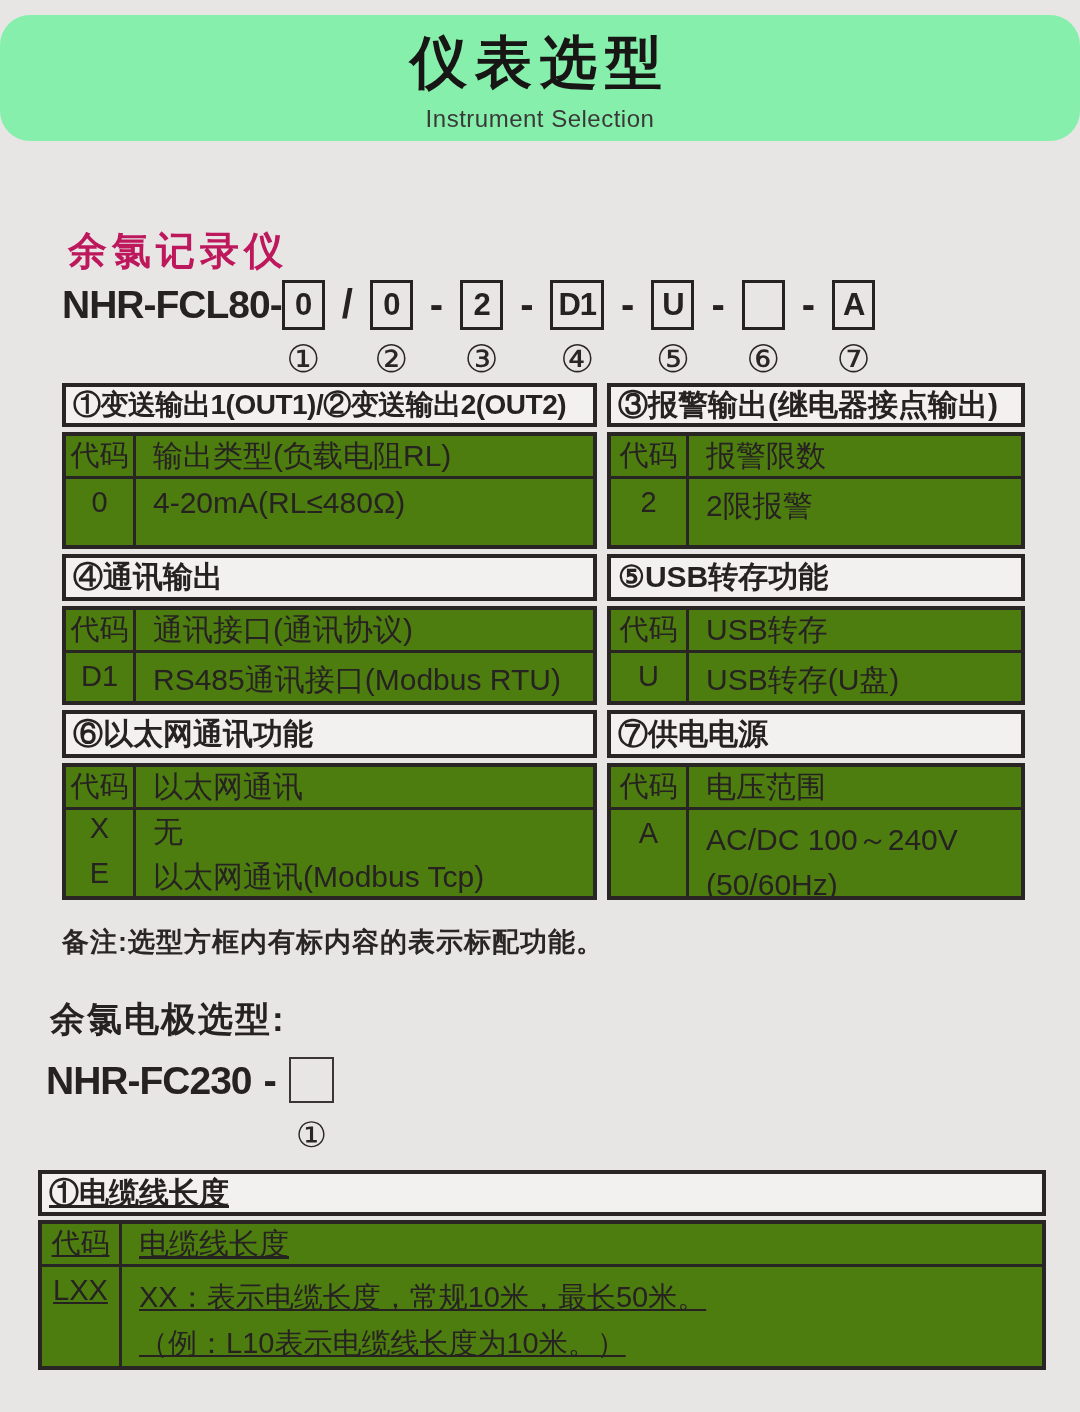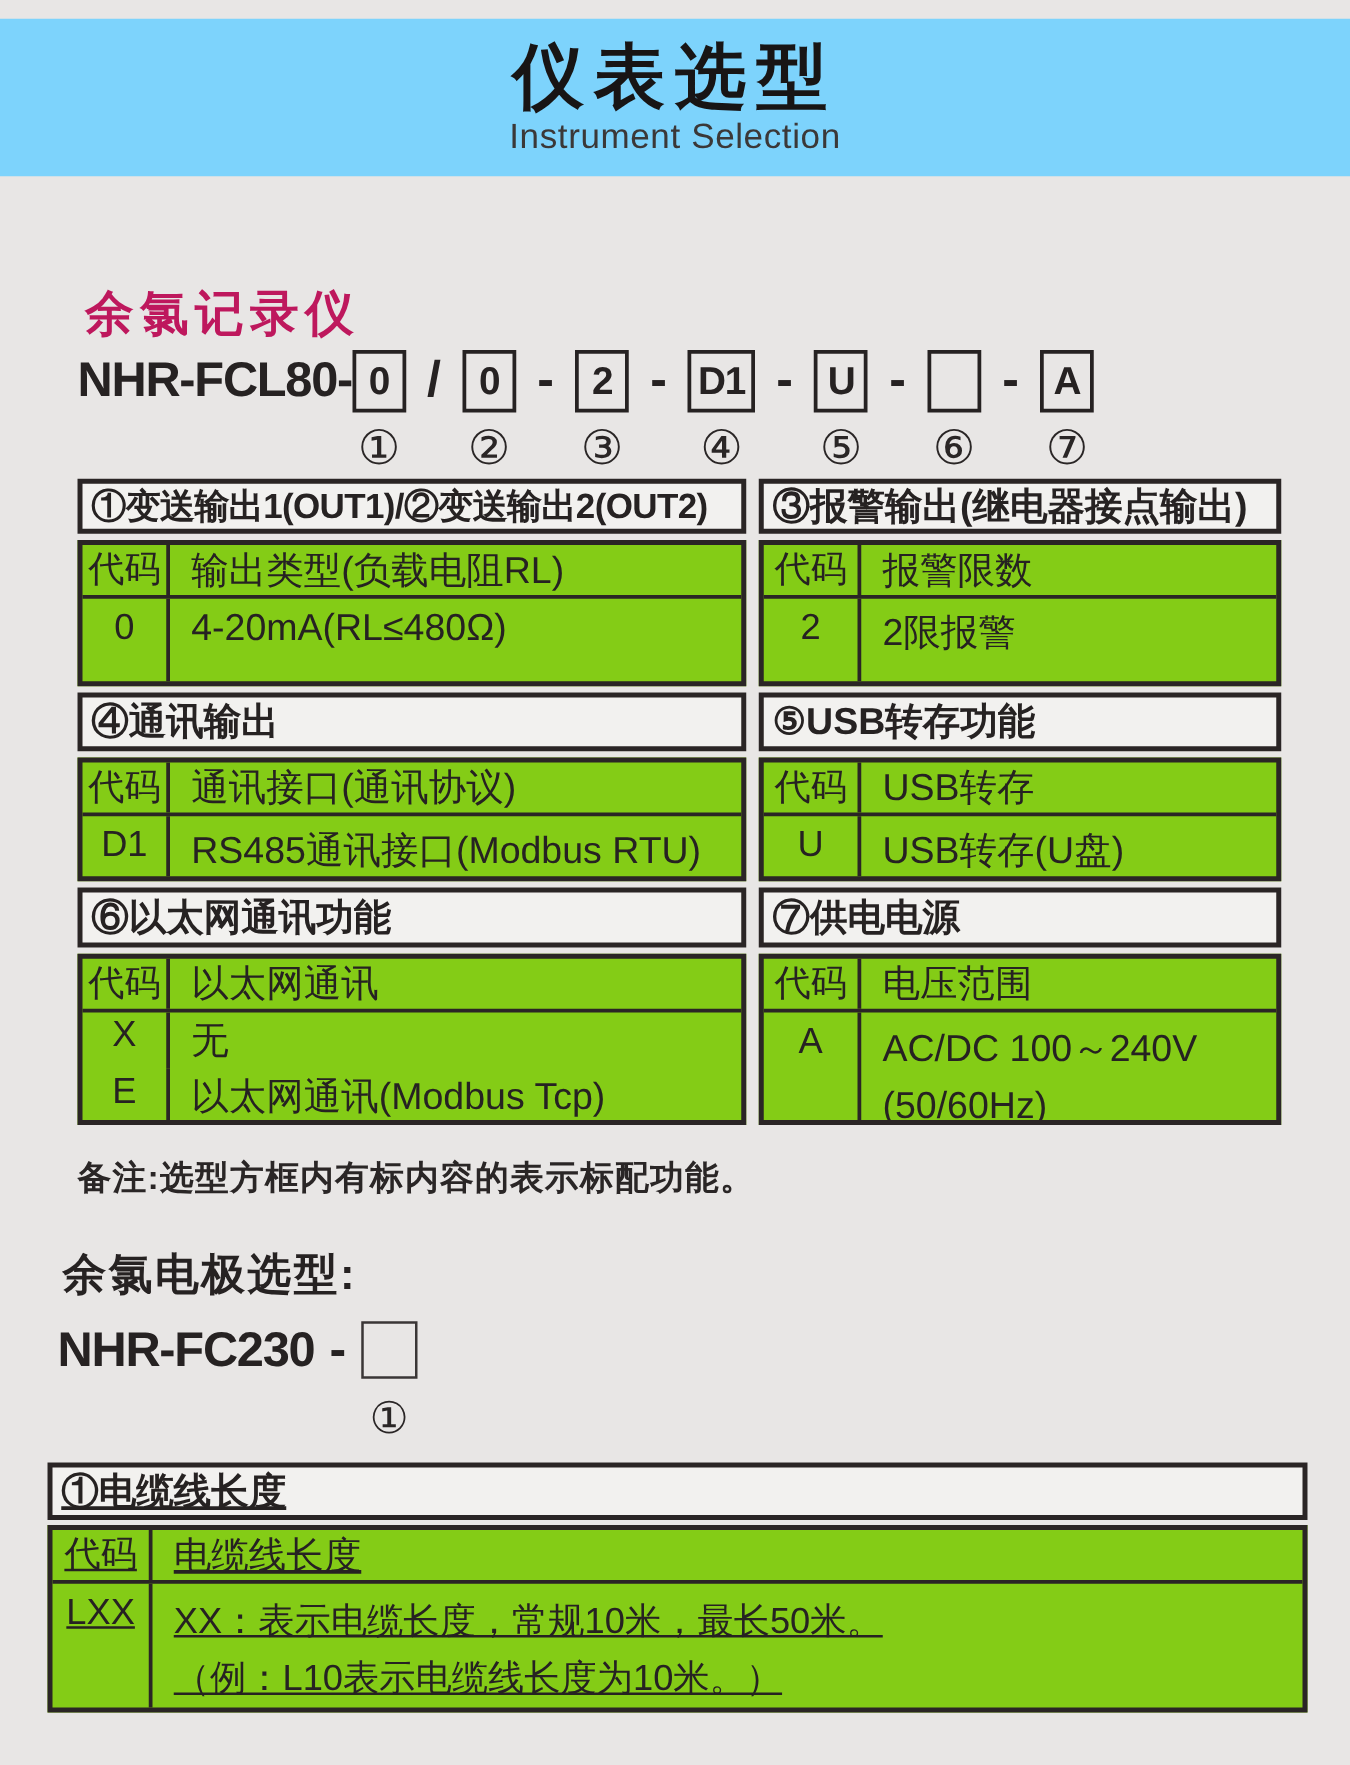--- a/index.html
+++ b/index.html
@@ -9,28 +9,28 @@
     font-family:"Liberation Sans",sans-serif;
     color:#262222;
     position:relative;
     overflow:hidden;
   }
   .page{position:relative;width:1080px;height:1412px;}
 
   
   .band{
     position:absolute;left:0;top:15px;width:1080px;height:126px;
-    background:#7dd3fc;text-align:center;
+    background:#86efac;text-align:center;border-radius:30px;
   }
   .band .title{
     font-size:57px;font-weight:700;letter-spacing:8px;
     color:#181515;margin-top:17px;line-height:60px;
   }
   .band .subtitle{
-    font-size:28px;color:#3b3838;letter-spacing:.5px;margin-top:1px;
+    font-size:24px;color:#3b3838;letter-spacing:.5px;margin-top:13px;
   }
 
   
   .product-heading{
     position:absolute;left:68px;top:224px;
     font-size:39px;font-weight:600;letter-spacing:5px;color:#be185d;
   }
   .model-line{
     position:absolute;left:62px;top:280px;
     display:flex;align-items:flex-start;
@@ -55,21 +55,21 @@
     grid-template-rows:44px 117px 47px 99px 48px 137px;
     column-gap:10px;row-gap:5px;
   }
   .tbox{box-sizing:border-box;border:4px solid #2a2525;}
   .title-box{
     background:#f2f1ef;display:flex;align-items:center;
     padding-left:7px;font-weight:700;font-size:30px;
     white-space:nowrap;overflow:hidden;letter-spacing:0;
   }
   .title-box.tight{font-size:28px;letter-spacing:-.5px;}
-  .content-box{background:#84cc16;display:flex;flex-direction:column;}
+  .content-box{background:#4d7c0f;display:flex;flex-direction:column;}
   .trow{display:flex;flex:0 0 auto;min-height:0;}
   .trow.grow{flex:1 1 auto;}
   .thead{border-bottom:3px solid #2a2525;height:40px;}
   .code-col{
     flex:0 0 70px;border-right:3px solid #2a2525;
     display:flex;align-items:center;justify-content:center;
     font-size:29px;box-sizing:border-box;
   }
   .colR .code-col{flex-basis:78px;}
   .desc-col{

